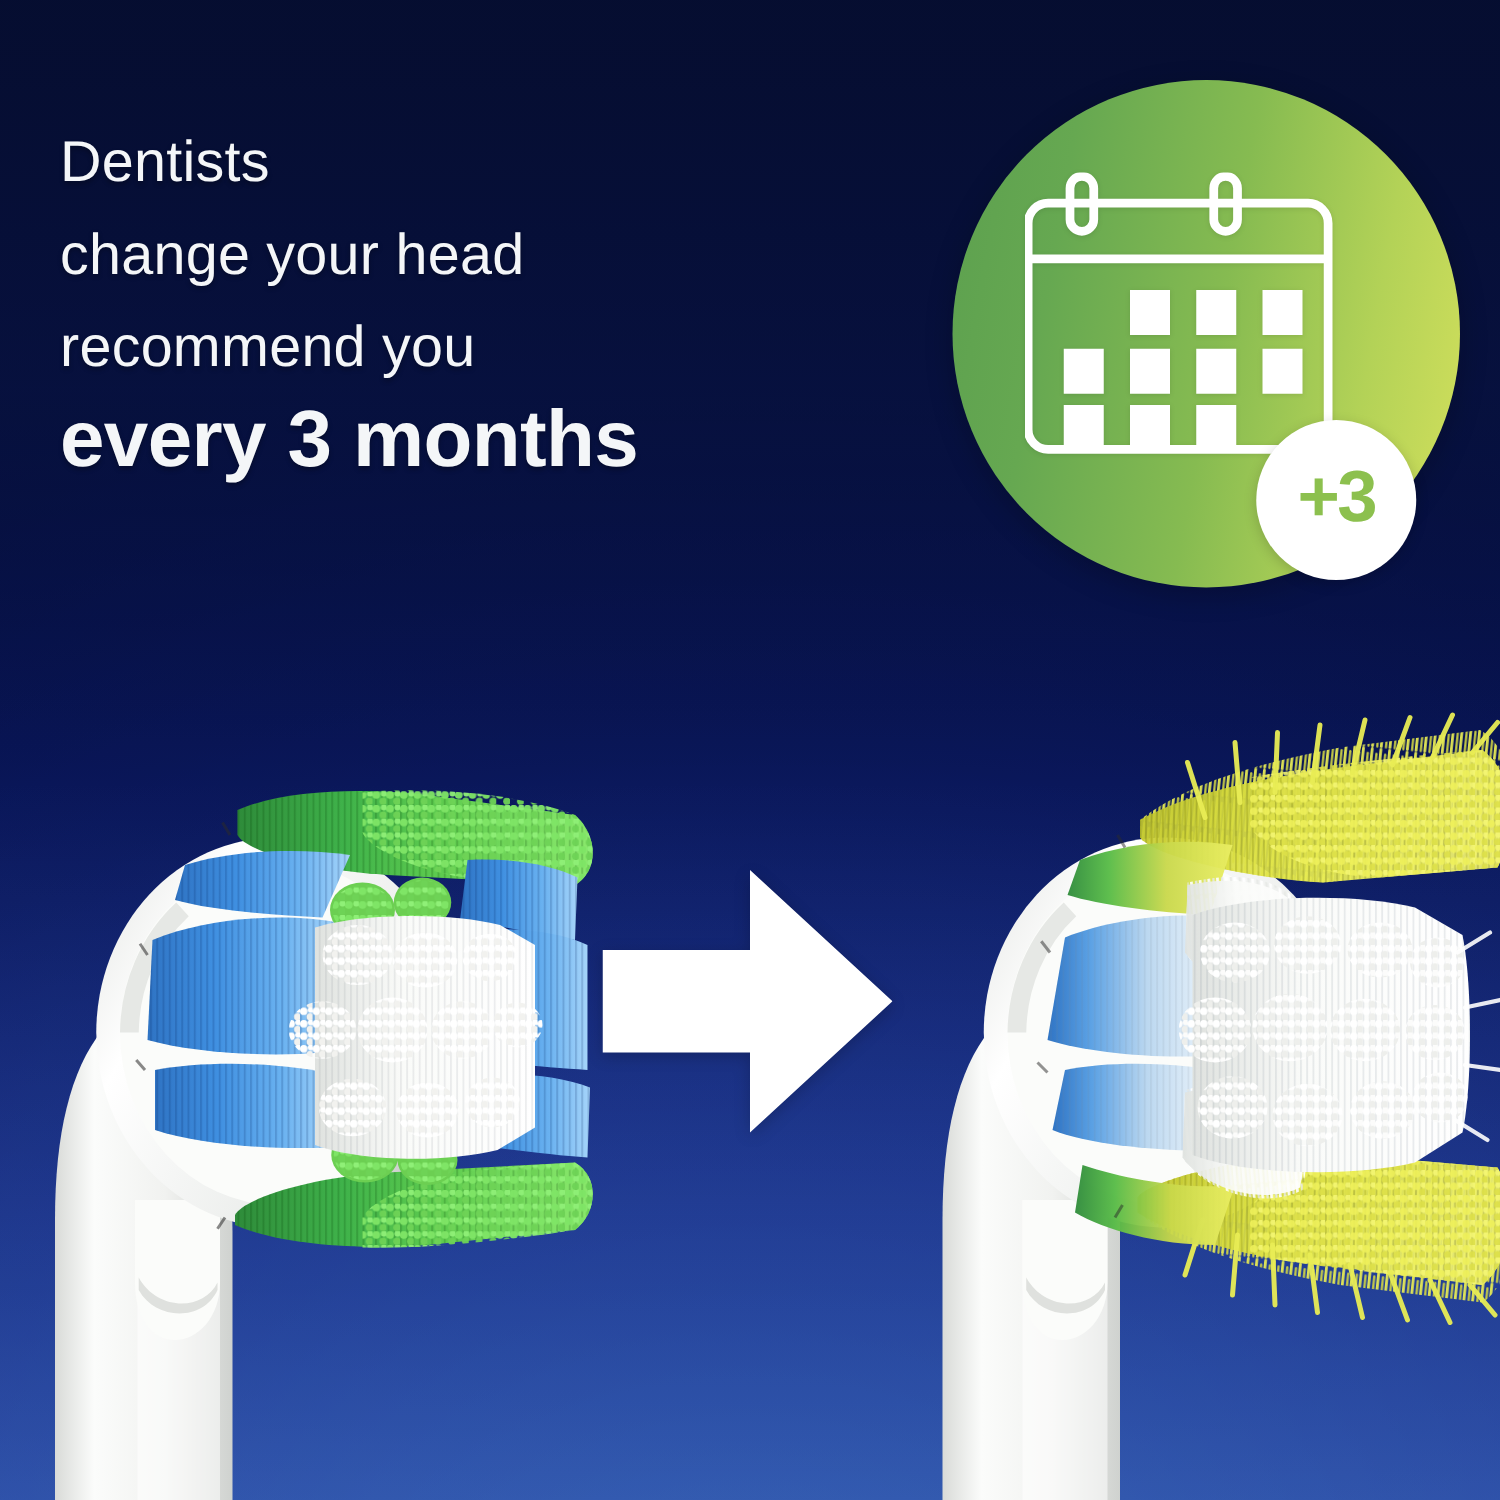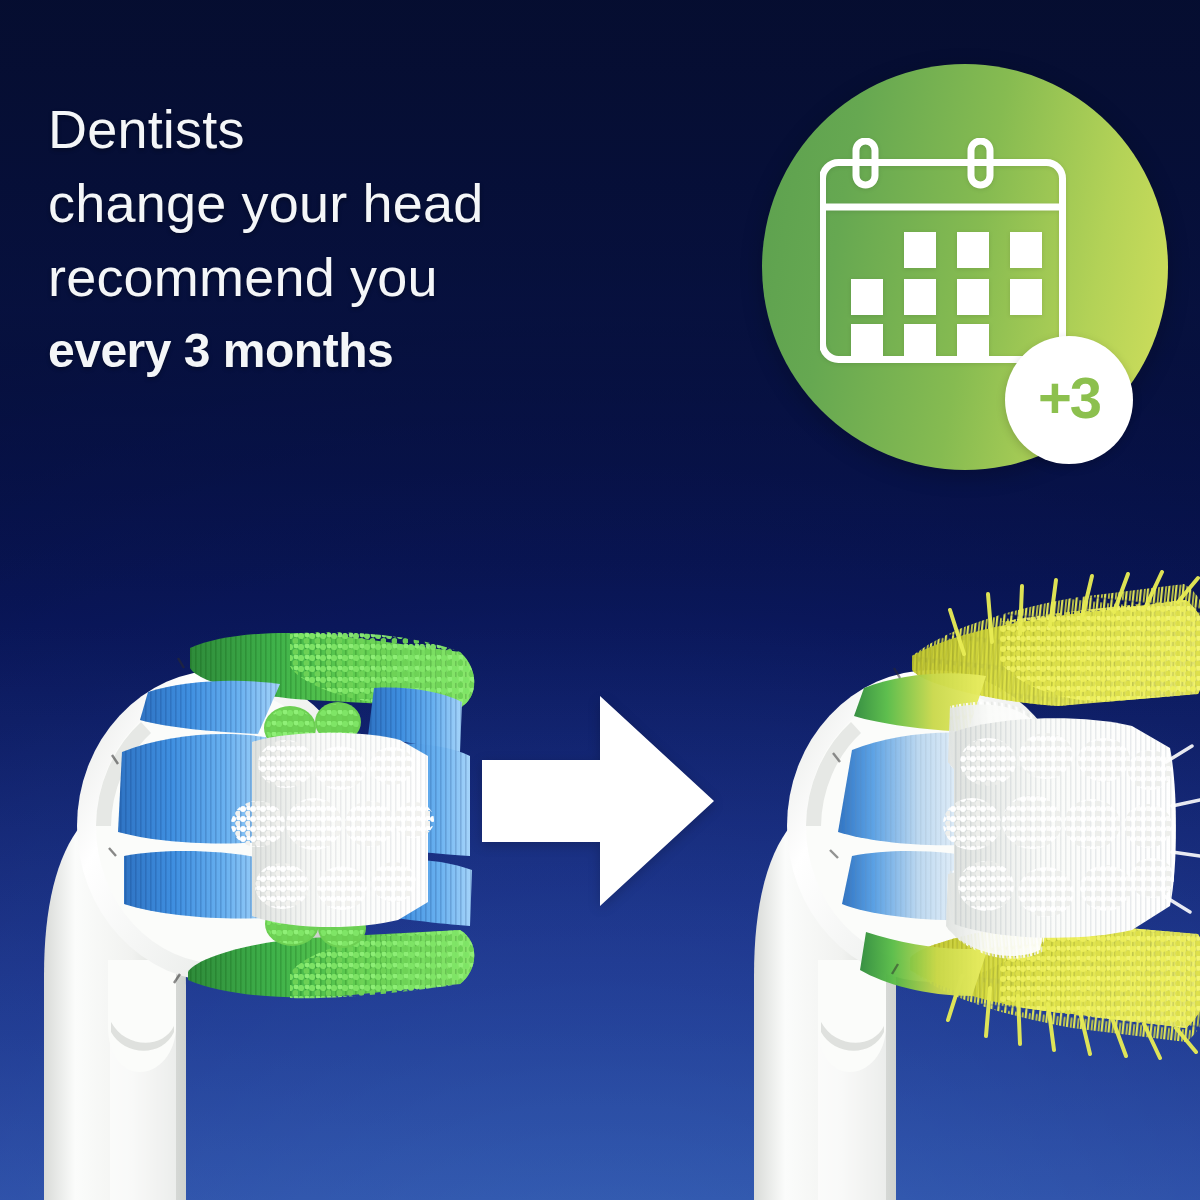--- a/index.html
+++ b/index.html
@@ -29,30 +29,30 @@
 
   
   .headline {
     position:absolute; left:48px; top:92px; width:720px;
     z-index:6;
     color:#f4f6f8;
     letter-spacing:.2px;
   }
   .headline .ln {
     display:block;
-    font-size:54px;
+    font-size:46px;
     line-height:74px;
     font-weight:400;
     white-space:nowrap;
     text-shadow:0 2px 4px rgba(0,0,0,.30);
   }
   .headline .ln.bold {
     font-weight:700;
     letter-spacing:-.5px;
-    font-size:48px;
+    font-size:64px;
   }
 
   
   .badge-wrap{
     position:absolute; left:762px; top:64px;
     width:406px; height:406px;
     z-index:6;
   }
   .badge-circle{
     position:absolute; inset:0;

